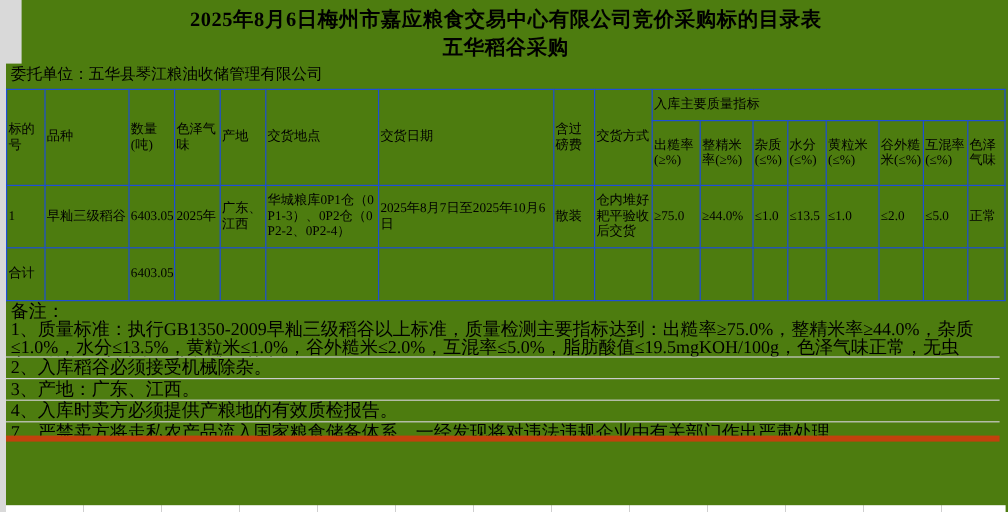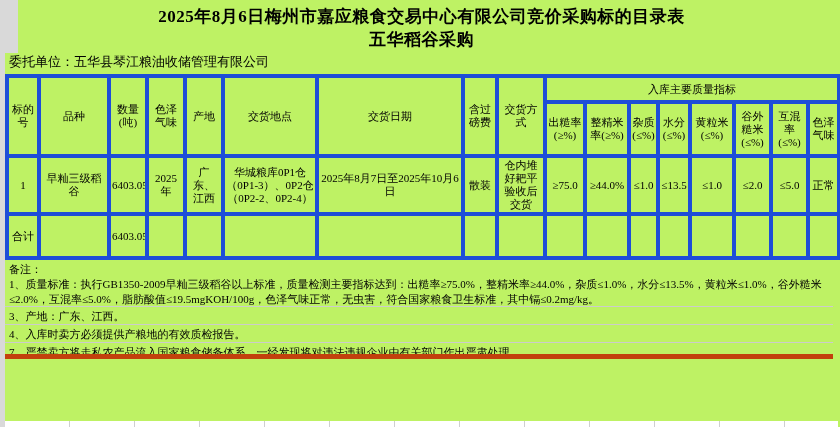--- a/index.html
+++ b/index.html
@@ -1,46 +1,46 @@
 <!DOCTYPE html>
 <html><head>
 <meta charset="utf-8">
 <style>
   * { margin:0; padding:0; box-sizing:border-box; }
   html,body { background:#f0f0f0; }
   .page {
-    position:relative; width:840px; height:427px; background:#bef264;
+    position:relative; width:840px; height:427px; background:#4d7c0f;
     font-family:"Liberation Serif","DejaVu Serif",serif; color:#000;
     overflow:hidden;
   }
   .left-margin { position:absolute; left:0; top:0; width:5px; height:100%; background:#d9d9d9; }
   .corner-block { position:absolute; left:0; top:0; width:18px; height:53px; background:#d9d9d9; }
   .content { position:absolute; left:5px; top:0; width:833px; }
 
   .title-block { width:100%; padding-top:5px; height:50px; text-align:center; }
   .title-line { font-size:17px; font-weight:bold; line-height:23px; letter-spacing:0.5px; }
 
   .entrust-row { height:24px; line-height:24px; font-size:13px; padding-left:4px; }
 
   table.catalog { border-collapse:collapse; table-layout:fixed; width:832px; }
   table.catalog th, table.catalog td {
-    border:4px solid #1d4ed8; text-align:center; vertical-align:middle;
+    border:1px solid #1d4ed8; text-align:left; vertical-align:middle;
     font-weight:normal; padding:1px 1px; font-size:11px; line-height:13px;
     overflow:hidden; word-break:break-all;
   }
   tr.hdr-top { height:26px; }
   tr.hdr-sub { height:54px; }
   tr.data-row { height:52px; }
   tr.total-row { height:44px;margin-top:18px; }
   th.qhdr { font-size:10px; line-height:12px; }
   td.small { font-size:10.5px; line-height:13px; }
   td.nowrap { white-space:nowrap; font-size:10.5px; }
 
   .notes { width:828px; }
-  .note-row { border-bottom:1px solid #cccccc; padding:2px 4px 1px 4px; font-size:11px; line-height:15px; overflow:hidden; }
+  .note-row { border-bottom:1px solid #cccccc; padding:2px 4px 1px 4px; font-size:15px; line-height:15px; overflow:hidden; }
   .note-row-a { height:47px; }
   .note-sm { height:18px; }
   .note-md { height:32px; }
   .note-xs { height:17px; }
   .note-last { height:16px; border-bottom:5px solid #c2410c; }
 
   .bottom-grid {
     position:absolute; left:5px; bottom:0; width:833px; height:6px;
     background:repeating-linear-gradient(to right, #ffffff 0, #ffffff 64px, #cfcfcf 64px, #cfcfcf 65px);
   }
@@ -143,20 +143,21 @@
         <td></td>
       </tr>
     </tbody>
       </table>
 
     <div class="notes">
       <div class="note-row note-row-a">
         <div>备注：</div>
         <div>1、质量标准：执行GB1350-2009早籼三级稻谷以上标准，质量检测主要指标达到：出糙率≥75.0%，整精米率≥44.0%，杂质≤1.0%，水分≤13.5%，黄粒米≤1.0%，谷外糙米≤2.0%，互混率≤5.0%，脂肪酸值≤19.5mgKOH/100g，色泽气味正常，无虫害，符合国家粮食卫生标准，其中镉≤0.2mg/kg。</div>
       </div>
+      <div class="note-row note-sm">2、入库稻谷必须接受机械除杂。</div>
       <div class="note-row note-sm">3、产地：广东、江西。</div>
       <div class="note-row note-sm">4、入库时卖方必须提供产粮地的有效质检报告。</div>
       <div class="note-row note-last">7、严禁卖方将走私农产品流入国家粮食储备体系，一经发现将对违法违规企业由有关部门作出严肃处理。</div>
     </div>
 
   </div>
 
   <div class="bottom-grid"></div>
 </div>
 

